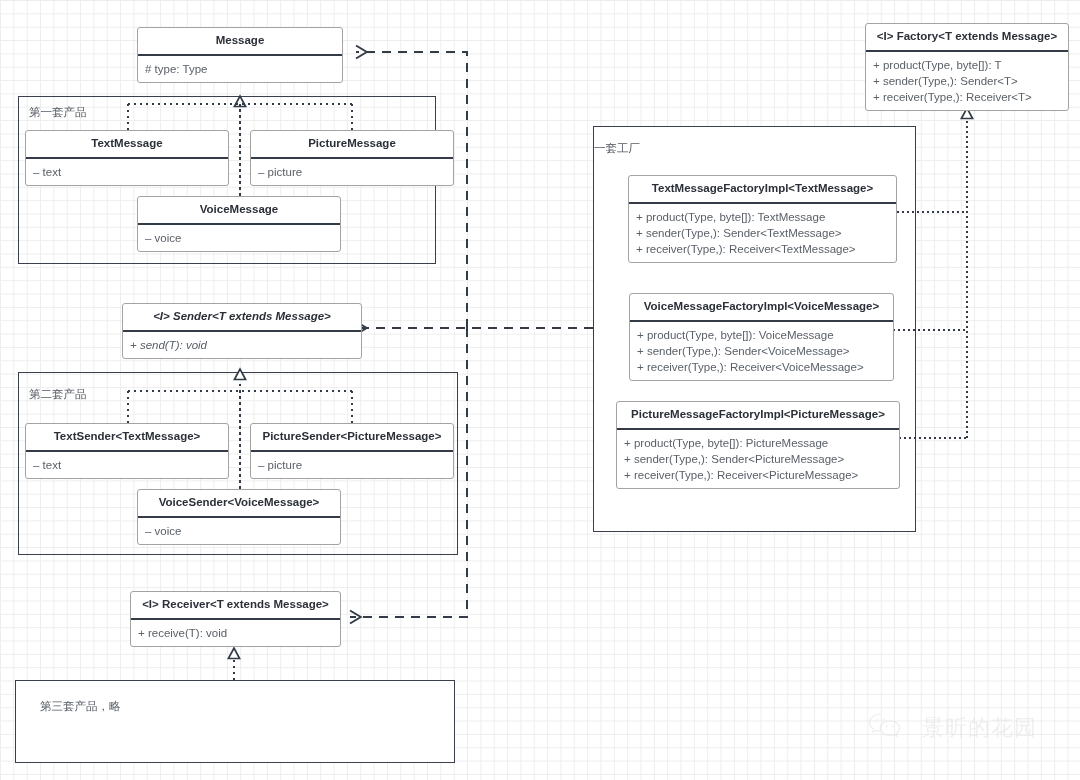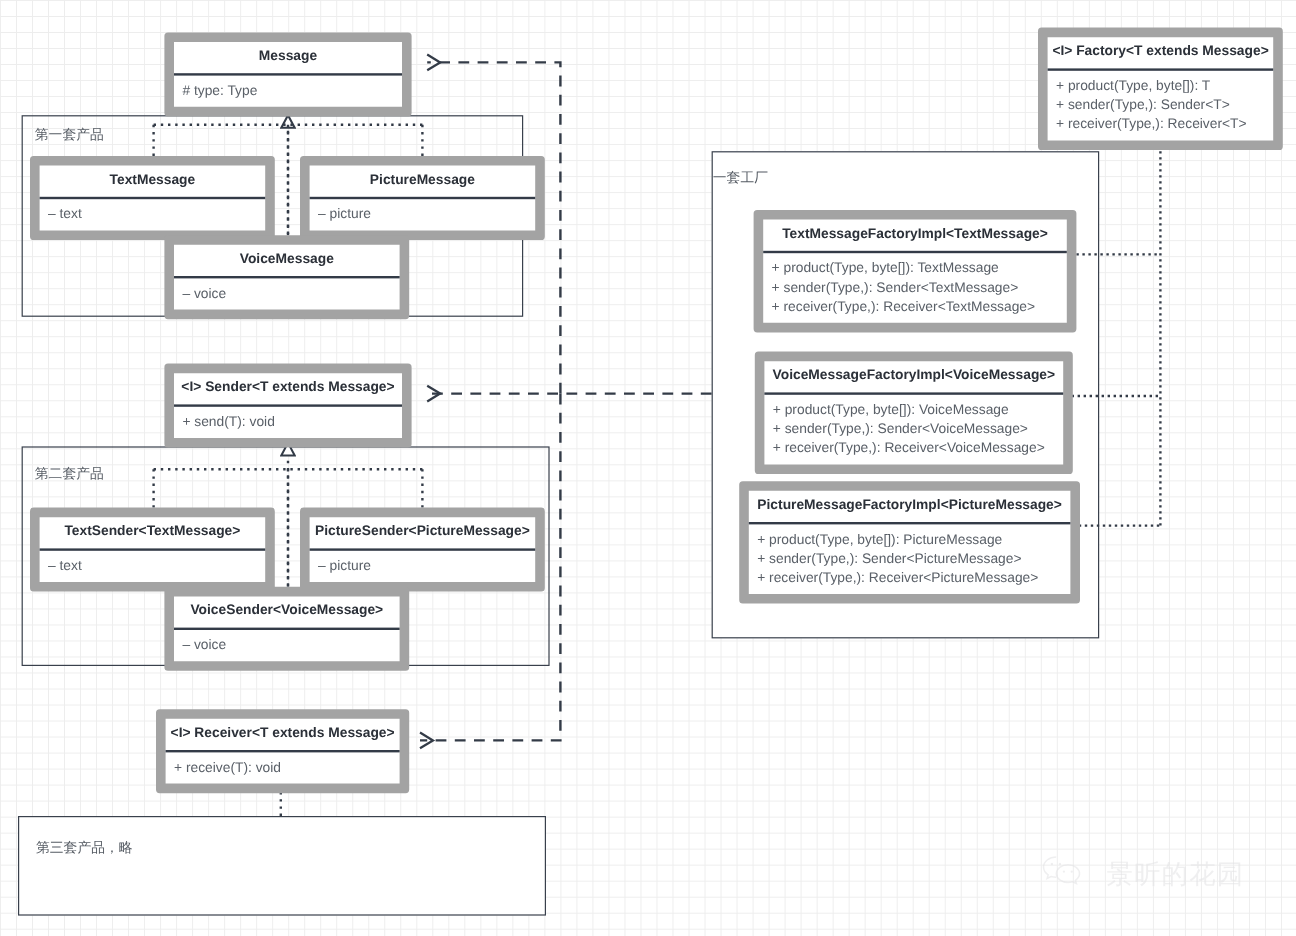--- a/index.html
+++ b/index.html
@@ -14,21 +14,21 @@
     position:relative;
     overflow:hidden;
   }
   #canvas { position:absolute; inset:0; }
 
   
   .uml {
     position:absolute;
     box-sizing:border-box;
     background:#ffffff;
-    border:8px solid #a3a3a3;
+    border:1px solid #a3a3a3;
     border-radius:3px;
     z-index:5;
   }
   .uml .title {
     text-align:center;
     color:#2b3038;
     font-weight:bold;
     font-size:11.5px;
     line-height:1;
     padding:7px 4px 7px;
@@ -137,21 +137,21 @@
 
   <div class="group" style="left:18px; top:96px; width:418px; height:168px;">
     <span class="glabel" style="left:10px; top:8px;">第一套产品</span>
   </div>
 
   <div class="group" style="left:18px; top:372px; width:440px; height:183px;">
     <span class="glabel" style="left:10px; top:14px;">第二套产品</span>
   </div>
 
   <div class="group plain" style="left:15px; top:680px; width:440px; height:83px;">
-    <span class="glabel" style="left:14px; top:18px;text-align:center;">第三套产品，略</span>
+    <span class="glabel" style="left:24px; top:18px;text-align:center;">第三套产品，略</span>
   </div>
 
   <div class="group plain" style="left:593px; top:126px; width:323px; height:406px;">
     <span class="glabel" style="left:0; right:0; text-align:left; top:14px;">一套工厂</span>
   </div>
 
   <div class="uml" style="left:137px; top:27px; width:206px;">
     <div class="title">Message</div>
     <div class="divider"></div>
     <div class="body">
@@ -176,21 +176,21 @@
   </div>
 
   <div class="uml" style="left:137px; top:196px; width:204px;">
     <div class="title">VoiceMessage</div>
     <div class="divider"></div>
     <div class="body">
       <div class="row">– voice</div>
     </div>
   </div>
 
-  <div class="uml" style="left:137px; top:303px; width:206px;">
+  <div class="uml" style="left:122px; top:303px; width:240px;font-style:italic;">
     <div class="title">&lt;I&gt; Sender&lt;T extends Message&gt;</div>
     <div class="divider"></div>
     <div class="body">
       <div class="row">+ send(T): void</div>
     </div>
   </div>
 
   <div class="uml" style="left:25px; top:423px; width:204px;">
     <div class="title">TextSender&lt;TextMessage&gt;</div>
     <div class="divider"></div>

